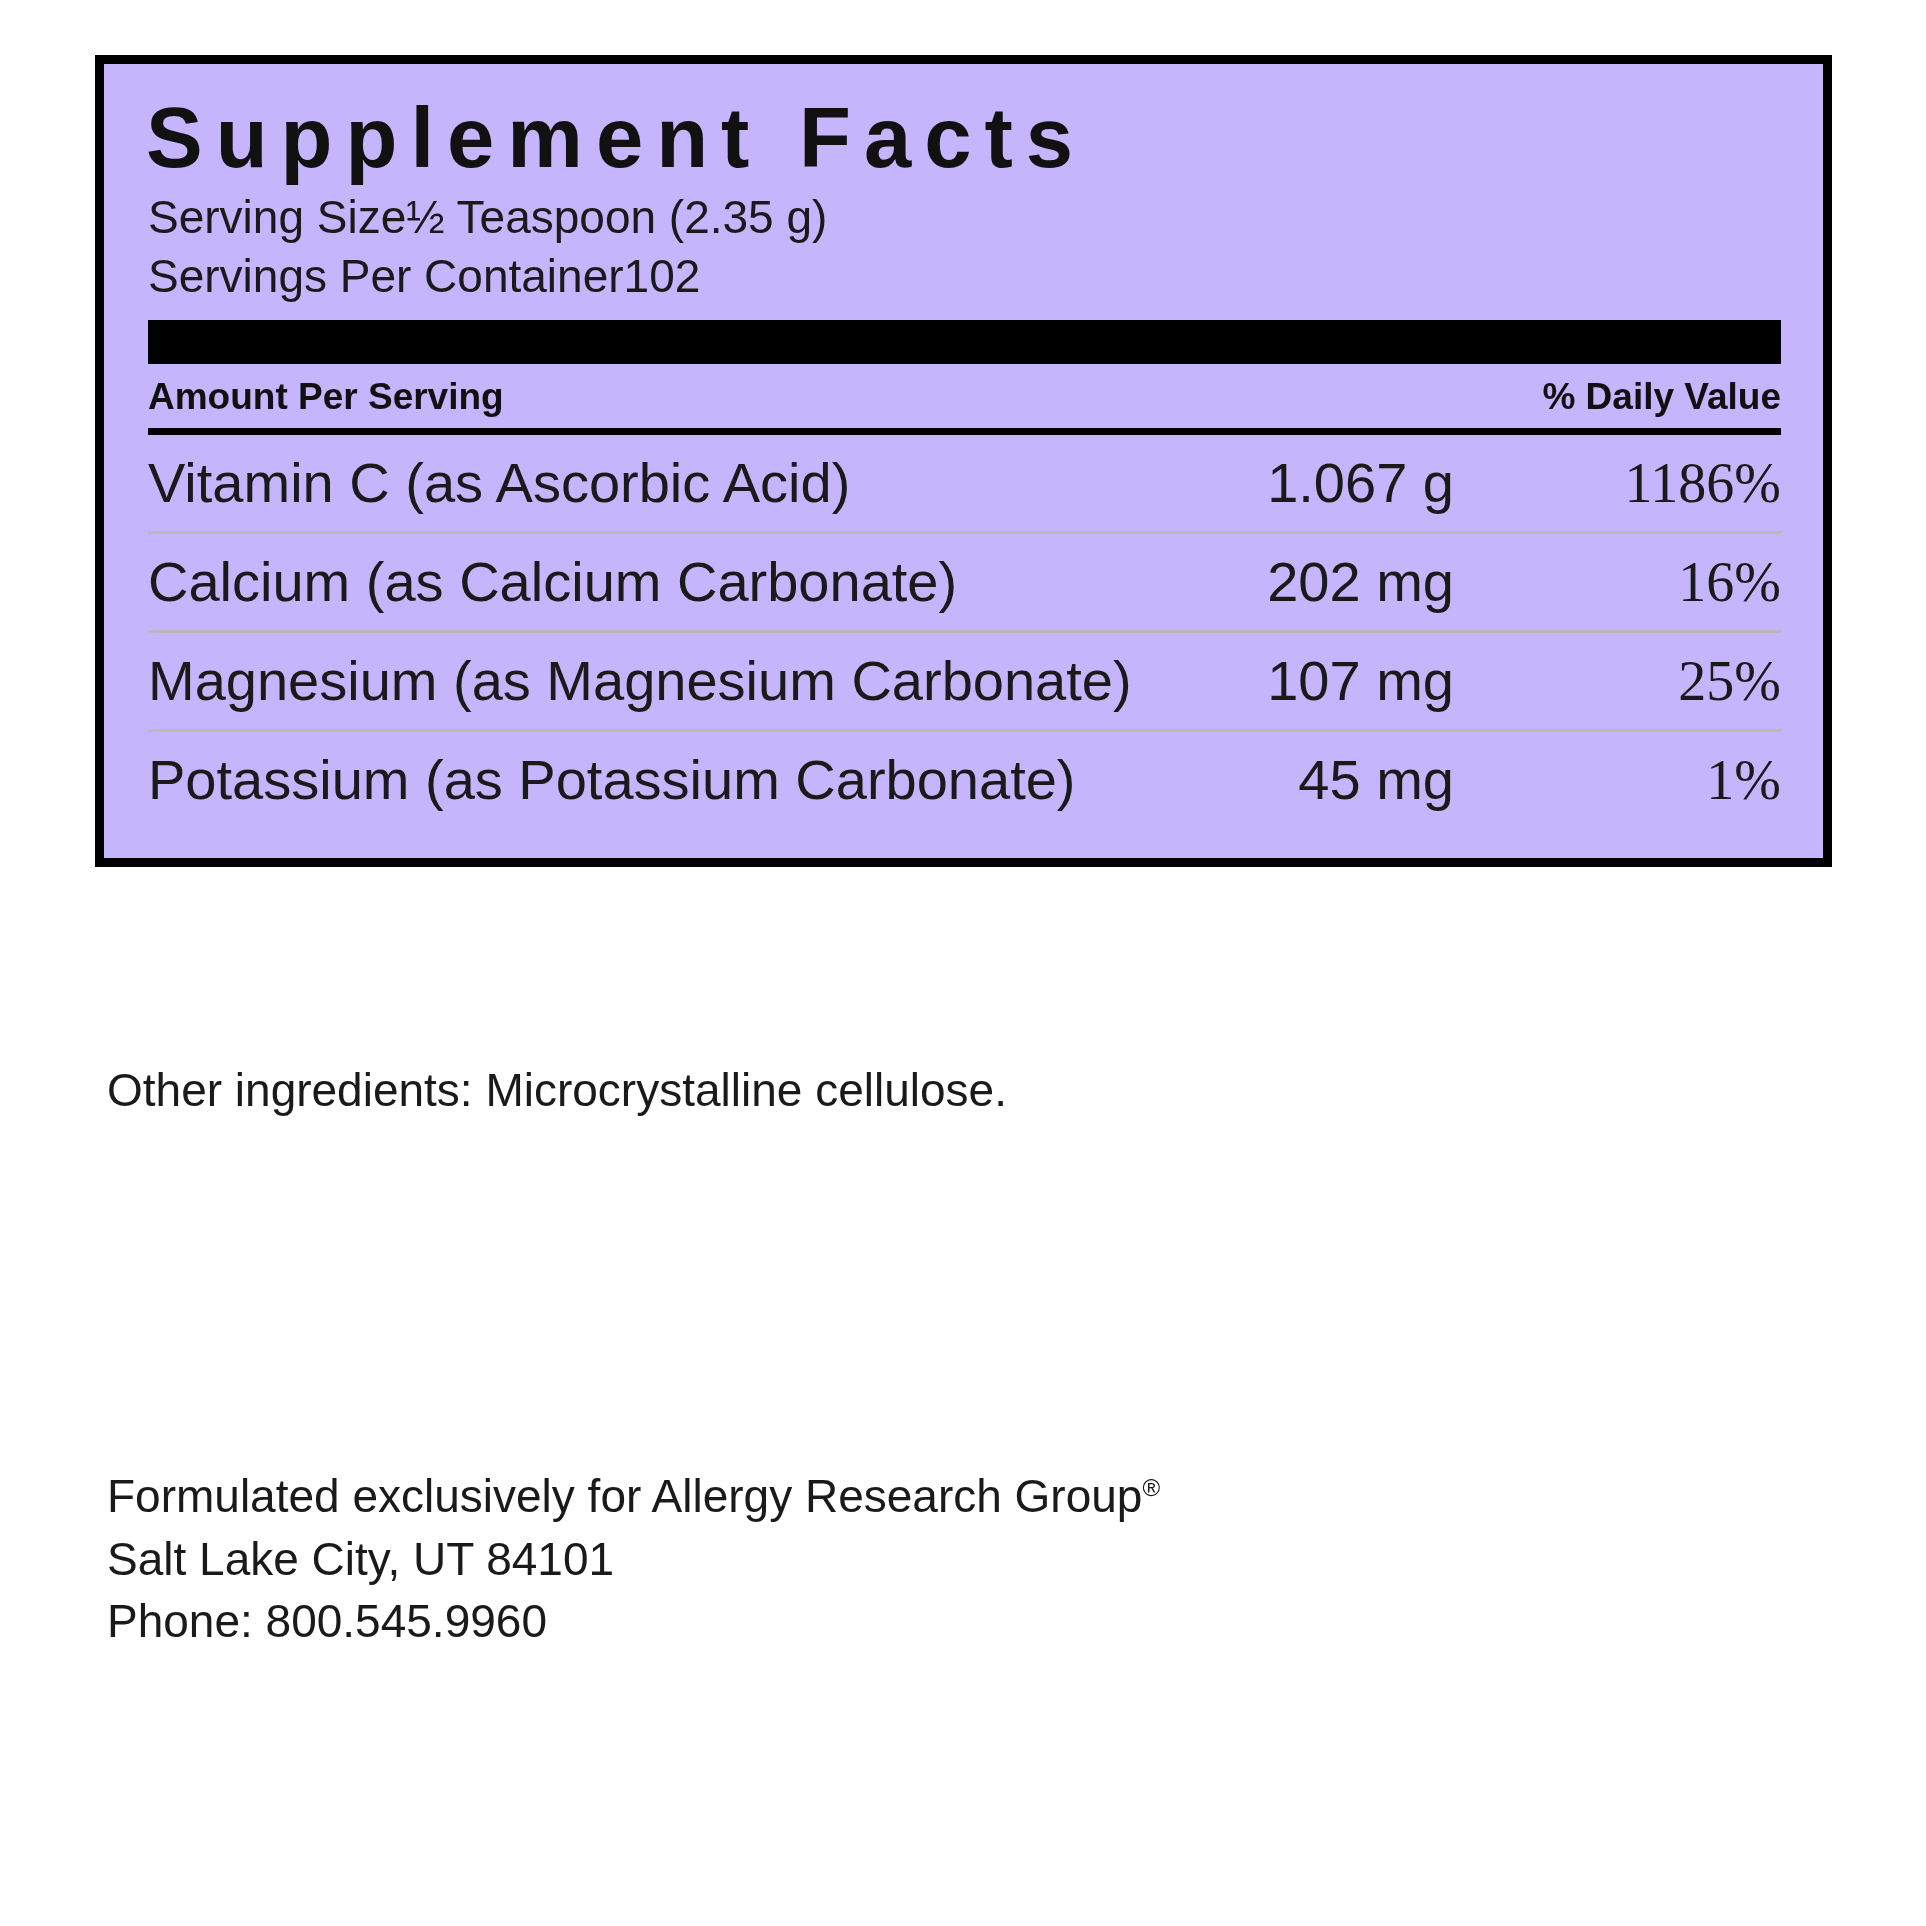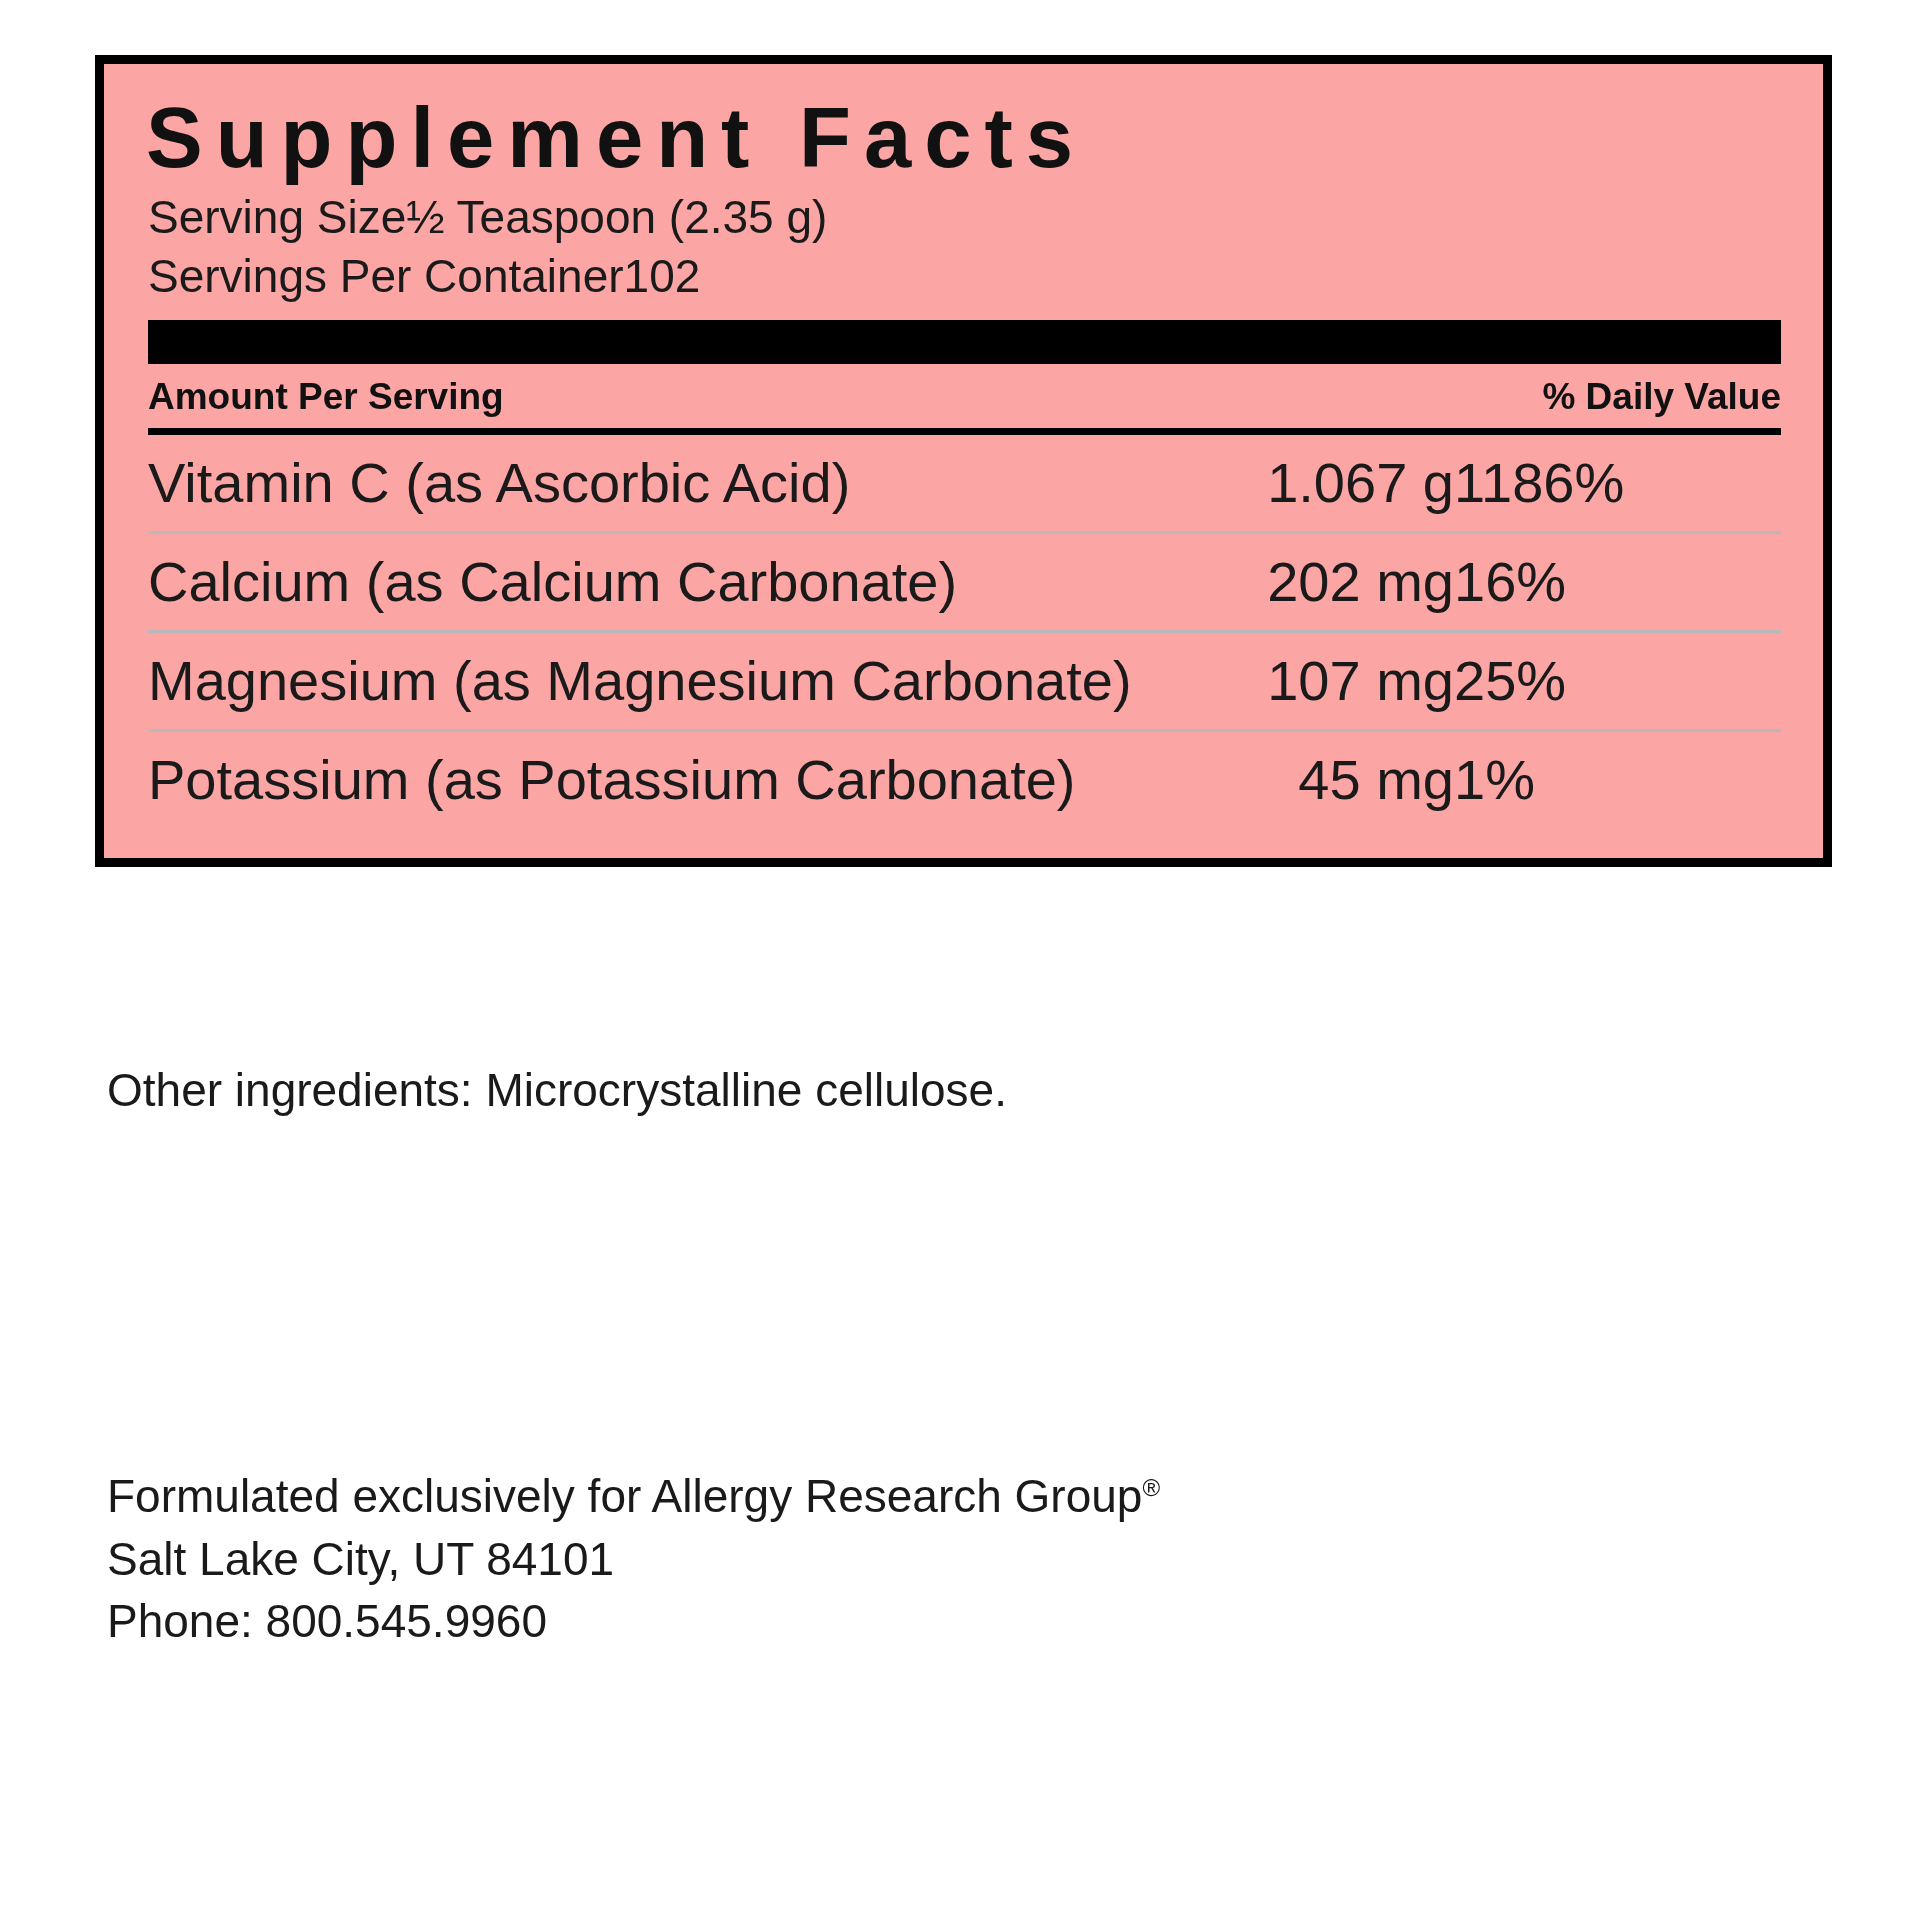--- a/index.html
+++ b/index.html
@@ -24,21 +24,21 @@
 
   
   .panel {
     position: absolute;
     left: 95px;
     top: 55px;
     width: 1737px;
     box-sizing: border-box;
     border: 9px solid #000000;
     padding: 24px 34px 30px 34px;
-    background: #fca5a5;
+    background: #c4b5fd;
   }
 
   .sf-title {
     font-size: 85px;
     font-weight: 700;
     letter-spacing: 13px;
     line-height: 1.08;
     white-space: nowrap;
     margin: 4px 0 4px 8px;
     color: #111111;
@@ -95,21 +95,23 @@
     flex: 1 1 auto;
     white-space: nowrap;
   }
   .nutrient-row .amount {
     flex: 0 0 297px;
     text-align: right;
     white-space: nowrap;
   }
   .nutrient-row .dv {
     flex: 0 0 327px;
-    white-space: nowrap;
+    text-align: right;
+    white-space: nowrap;
+    font-family: Liberation Serif, serif;
   }
 
   
   .other-ingredients {
     position: absolute;
     left: 107px;
     top: 1061px;
     font-size: 46px;
     line-height: 1.3;
     color: #1a1a1a;

